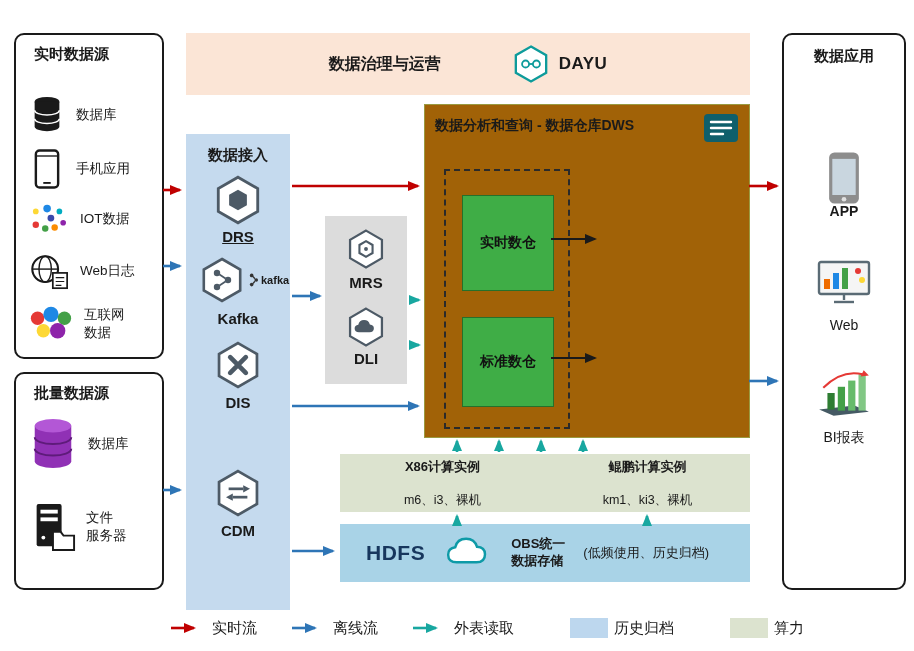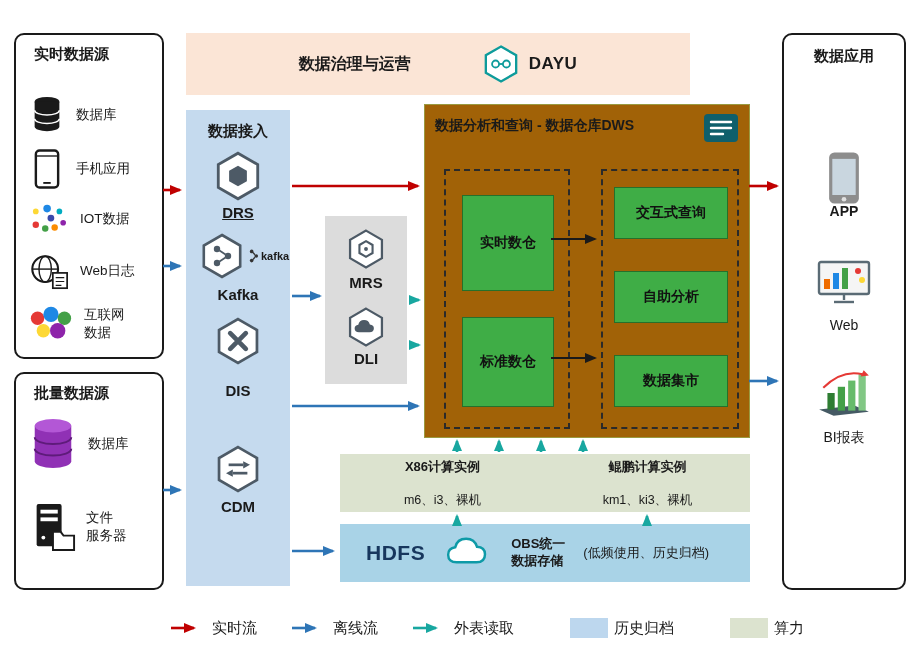--- a/index.html
+++ b/index.html
@@ -12,21 +12,21 @@
   .lbl{font-size:13.5px;white-space:pre-line;line-height:1.3;}
   .ic{flex:0 0 auto;display:flex;align-items:center;justify-content:center;}
   .col-title{position:absolute;width:100%;text-align:center;font-weight:bold;font-size:15px;}
   .icon-c{position:absolute;left:50%;transform:translateX(-50%);}
   .svclabel{position:absolute;width:100%;text-align:center;font-weight:bold;font-size:15px;}
   .greenbox{position:absolute;background:#3fad46;border:1px solid #26702b;display:flex;align-items:center;justify-content:center;font-weight:bold;font-size:14px;color:#111;text-align:center;}
   .dashed{position:absolute;border:2px dashed #2a2a2a;}
   .gov{background:#fbe5d6;display:flex;align-items:center;justify-content:center;gap:70px;}
   .gov-title{font-weight:bold;font-size:16px;}
   .dayu{display:flex;align-items:center;gap:8px;font-weight:bold;font-size:17px;letter-spacing:.5px;}
-  .ingest{background:#c5daee;}
+  .ingest{background:#c5daee;margin-top:24px;}
   .mrsbox{background:#dcdcdc;}
   .dwsbox{background:#a16207;border:1px solid #9a9a40;}
   .dws-title{position:absolute;left:10px;top:12px;font-weight:bold;font-size:14px;white-space:nowrap;}
   .computebar{background:#dce3cf;display:flex;}
   .chalf{flex:1;display:flex;flex-direction:column;align-items:center;justify-content:center;gap:16px;}
   .ctitle{font-weight:bold;font-size:13px;}
   .cdetail{font-size:12.5px;}
   .hdfsbar{background:#a9d3e7;display:flex;align-items:center;padding-left:26px;box-sizing:border-box;gap:18px;}
   .hdfs-word{font-weight:bold;font-size:21px;color:#17365d;letter-spacing:.5px;}
   .obs-text{font-weight:bold;font-size:13px;white-space:pre-line;line-height:1.3;}
@@ -38,21 +38,21 @@
   .swatch{width:38px;height:20px;display:inline-block;}
   .sw-archive{background:#bdd7ee;}
   .sw-compute{background:#dce3cf;}
   .arrowlayer{position:absolute;left:0;top:0;pointer-events:none;}
 </style>
 </head>
 <body>
 
 <div class="canvas">
 
-  <div class="abs gov" style="left:186px;top:33px;width:504px;height:62px;">
+  <div class="abs gov" style="left:186px;top:33px;width:564px;height:62px;">
     <span class="gov-title">数据治理与运营</span>
     <span class="dayu">
       <svg width="40" height="40" viewBox="0 0 48 48">
         <polygon points="24,3 42.2,13.5 42.2,34.5 24,45 5.8,34.5 5.8,13.5" fill="#fff" stroke="#0d9b9b" stroke-width="2.8"></polygon>
         <circle cx="17.5" cy="24" r="4.2" fill="none" stroke="#0d9b9b" stroke-width="2.2"></circle>
         <circle cx="30.5" cy="24" r="4.2" fill="none" stroke="#0d9b9b" stroke-width="2.2"></circle>
         <line x1="21.7" y1="24" x2="26.3" y2="24" stroke="#0d9b9b" stroke-width="2.2"></line>
       </svg>
       <span>DAYU</span>
     </span>
@@ -178,21 +178,21 @@
       <span style="font-size:11px;font-weight:bold;">kafka</span>
     </span>
     <div class="svclabel" style="top:176px;">Kafka</div>
 
     <span class="icon-c" style="top:206px;">
       <svg width="50" height="50" viewBox="0 0 48 48">
           <polygon points="24,3 42.2,13.5 42.2,34.5 24,45 5.8,34.5 5.8,13.5" fill="#fff" stroke="#4d5a66" stroke-width="2.6"></polygon>
           <path d="M16.5 16.5 L31.5 31.5 M31.5 16.5 L16.5 31.5" stroke="#4d5a66" stroke-width="4.5" stroke-linecap="round"></path>
         </svg>
     </span>
-    <div class="svclabel" style="top:272px;">DIS</div>
+    <div class="svclabel" style="top:260px;">DIS</div>
 
     <span class="icon-c" style="top:334px;">
       <svg width="50" height="50" viewBox="0 0 48 48">
           <polygon points="24,3 42.2,13.5 42.2,34.5 24,45 5.8,34.5 5.8,13.5" fill="#fff" stroke="#4d5a66" stroke-width="2.6"></polygon>
           <path d="M15 20 H29" stroke="#4d5a66" stroke-width="2.6"></path>
           <polygon points="29,16.5 35.5,20 29,23.5" fill="#4d5a66"></polygon>
           <path d="M33 28 H19" stroke="#4d5a66" stroke-width="2.6"></path>
           <polygon points="19,24.5 12.5,28 19,31.5" fill="#4d5a66"></polygon>
         </svg>
     </span>
@@ -224,31 +224,20 @@
           <rect x="1" y="1" width="34" height="28" rx="4" fill="#0f5f6b"></rect>
           <path d="M8 9 H28 M8 15 H28 M8 21 H20" stroke="#fff" stroke-width="2.4" stroke-linecap="round"></path>
         </svg>
     </span>
     <div class="dashed" style="left:19px;top:64px;width:122px;height:256px;">
       <div class="greenbox" style="left:16px;top:24px;width:90px;height:94px;">
         <span>实时数仓</span>
       </div>
       <div class="greenbox" style="left:16px;top:146px;width:90px;height:88px;">
         <span>标准数仓</span>
-      </div>
-    </div>
-    <div class="dashed" style="left:176px;top:64px;width:134px;height:256px;">
-      <div class="greenbox" style="left:11px;top:16px;width:112px;height:50px;">
-        <span>交互式查询</span>
-      </div>
-      <div class="greenbox" style="left:11px;top:100px;width:112px;height:50px;">
-        <span>自助分析</span>
-      </div>
-      <div class="greenbox" style="left:11px;top:184px;width:112px;height:50px;">
-        <span>数据集市</span>
       </div>
     </div>
   </div>
 
   <div class="abs computebar" style="left:340px;top:454px;width:410px;height:58px;">
     <div class="chalf">
       <span class="ctitle">X86计算实例</span>
       <span class="cdetail">m6、i3、裸机</span>
     </div>
     <div class="chalf">

